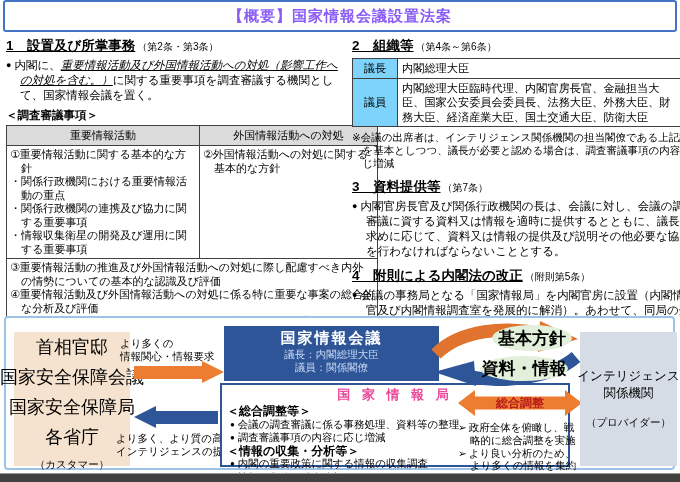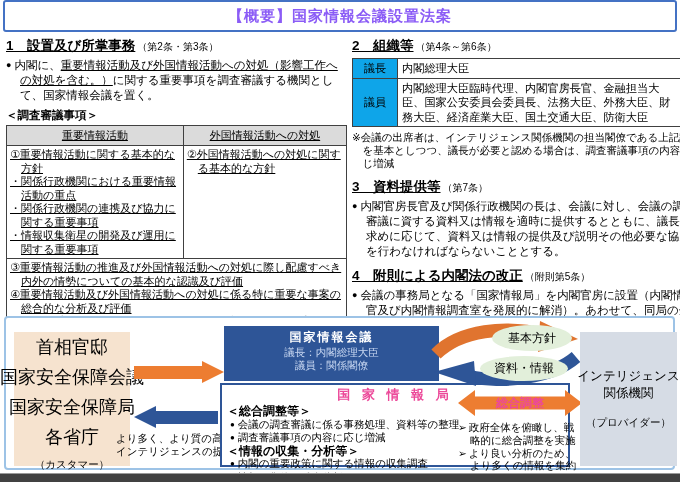--- a/index.html
+++ b/index.html
@@ -19,33 +19,33 @@
 
   
   .col-left{position:absolute;left:6px;top:37px;width:341px;}
   .col-right{position:absolute;left:352px;top:37px;width:348px;}
   .sec-h{font-size:13.5px;font-weight:bold;margin:0 0 3px 0;white-space:nowrap;}
   .sec-h .u{text-decoration:underline;}
   .sec-h .art{font-size:10px;font-weight:normal;margin-left:2px;}
   .bullet{margin:1px 0 5px 0;font-size:11.5px;line-height:15px;
           padding-left:14px;text-indent:-14px;}
   .bullet .mk{margin-right:3px;font-size:9px;vertical-align:1px;}
-  .bullet .ul{text-decoration:underline;}
+  .bullet .ul{text-decoration:underline;font-style:italic;}
   .tbl-caption{font-size:11.5px;font-weight:bold;margin:5px 0 2px 0;}
   table{border-collapse:collapse;}
-  .rev-table{width:341px;table-layout:fixed;text-decoration:underline;}
+  .rev-table{width:372px;table-layout:fixed;}
   .rev-table th,.rev-table td{border:1px solid #404040;vertical-align:top;}
   .rev-table th{background:#DBDBDB;font-weight:normal;font-size:11px;
                 text-align:center;padding:2px 1px;}
   .rev-table td{font-size:11px;line-height:13.5px;padding:2px 3px;}
   .rev-table td p{margin:0;text-indent:-1em;padding-left:1em;}
   .org-table{width:332px;margin:0 0 4px 0;}
   .org-table td{border:1px solid #404040;font-size:11.2px;line-height:14.5px;
                 vertical-align:middle;padding:2px 4px;}
-  .org-table .lbl{background:#0ea5e9;width:36px;text-align:center;}
+  .org-table .lbl{background:#7dd3fc;width:36px;text-align:center;}
   .note{width:340px;font-size:10.5px;line-height:13px;margin:3px 0 7px 0;
         padding-left:1em;text-indent:-1em;}
   .mt{margin-top:8px;}
 
   
   .diagram{position:absolute;left:4px;top:316px;width:671px;height:154px;
            border:2px solid #9DC3E6;border-radius:4px;background:#fff;box-sizing:border-box;}
   .diagram *{box-sizing:border-box;}
   .customer-box{position:absolute;left:8px;top:14px;width:116px;height:134px;
     background:#F6E3CF;display:flex;flex-direction:column;align-items:center;
@@ -55,39 +55,39 @@
   .lbl-top{position:absolute;left:114px;top:19px;font-size:10.5px;line-height:13px;}
   .lbl-bottom{position:absolute;left:110px;top:114px;font-size:10.5px;line-height:13px;}
   .arrow-r{position:absolute;left:128px;top:48px;width:68px;height:13px;background:#ED7D31;}
   .arrow-r:after{content:"";position:absolute;right:-22px;top:-5px;width:0;height:0;
     border-left:22px solid #ED7D31;border-top:11.5px solid transparent;border-bottom:11.5px solid transparent;}
   .arrow-l{position:absolute;left:150px;top:93px;width:62px;height:13px;background:#2E5597;}
   .arrow-l:before{content:"";position:absolute;left:-22px;top:-5px;width:0;height:0;
     border-right:22px solid #2E5597;border-top:11.5px solid transparent;border-bottom:11.5px solid transparent;}
   .council-box{position:absolute;left:218px;top:8px;width:215px;height:55px;
     background:#2E5597;color:#fff;text-align:center;padding-top:3px;}
-  .council-box .ttl{font-size:12px;font-weight:bold;letter-spacing:2px;}
+  .council-box .ttl{font-size:15px;font-weight:bold;letter-spacing:2px;}
   .council-box .sub{font-size:10.5px;line-height:13px;color:#C9D8F2;}
   .bureau-box{position:absolute;left:214px;top:65px;width:350px;height:84px;
     background:#fff;border:2px solid #2E5597;padding:1px 5px;}
   .bureau-box .ttl{font-size:13px;font-weight:bold;color:#ec4899;text-align:center;
     letter-spacing:4px;margin:0 0 1px 0;}
   .bureau-box .grp{font-size:12px;font-weight:bold;line-height:12.5px;}
   .bureau-box .itm{font-size:10.5px;line-height:12.5px;padding-left:13px;text-indent:-10px;}
   .bureau-box .itm .mk{font-size:8px;vertical-align:1px;margin-right:3px;}
   .swoosh-svg{position:absolute;left:424px;top:2px;width:152px;height:66px;}
   .ellipse{position:absolute;background:#E2EFDA;border-radius:50%;
     display:flex;align-items:center;justify-content:center;
-    font-size:12px;font-weight:normal;z-index:3;}
+    font-size:17px;font-weight:bold;z-index:3;}
   .ellipse.policy{left:486px;top:7px;width:80px;height:26px;}
   .ellipse.info{left:474px;top:38px;width:88px;height:25px;}
   .coord-wrap{position:absolute;left:452px;top:71px;width:124px;height:28px;}
   .coord-label{position:absolute;left:0;top:0;width:124px;height:28px;
     display:flex;align-items:center;justify-content:center;
-    font-size:12px;font-weight:bold;color:#ec4899;}
+    font-size:12px;font-weight:bold;color:#b91c1c;}
   .prov-notes{position:absolute;left:452px;top:103px;width:126px;
     font-size:10.5px;line-height:12.8px;}
   .prov-notes .itm{padding-left:12px;text-indent:-12px;}
   .prov-notes .mk{margin-right:2px;}
   .provider-box{position:absolute;left:574px;top:14px;width:97px;height:134px;
     background:#D6DCE5;display:flex;flex-direction:column;align-items:center;
     justify-content:center;text-align:center;}
   .provider-box .ln{font-size:12.5px;line-height:17px;white-space:nowrap;}
   .provider-box .sub{font-size:10.5px;margin-top:14px;}
   
@@ -177,20 +177,24 @@
 <div class="diagram">
 
   <div class="customer-box">
     <div class="ln">首相官邸</div>
     <div class="ln">国家安全保障会議</div>
     <div class="ln">国家安全保障局</div>
     <div class="ln">各省庁</div>
     <div class="sub">（カスタマー）</div>
   </div>
 
+  <div class="lbl-top">
+    <div>より多くの</div>
+    <div>情報関心・情報要求</div>
+  </div>
   <div class="arrow-r"></div>
 
   <div class="arrow-l"></div>
   <div class="lbl-bottom">
     <div>より多く、より質の高い</div>
     <div>インテリジェンスの提供</div>
   </div>
 
   <div class="council-box">
     <div class="ttl">国家情報会議</div>

